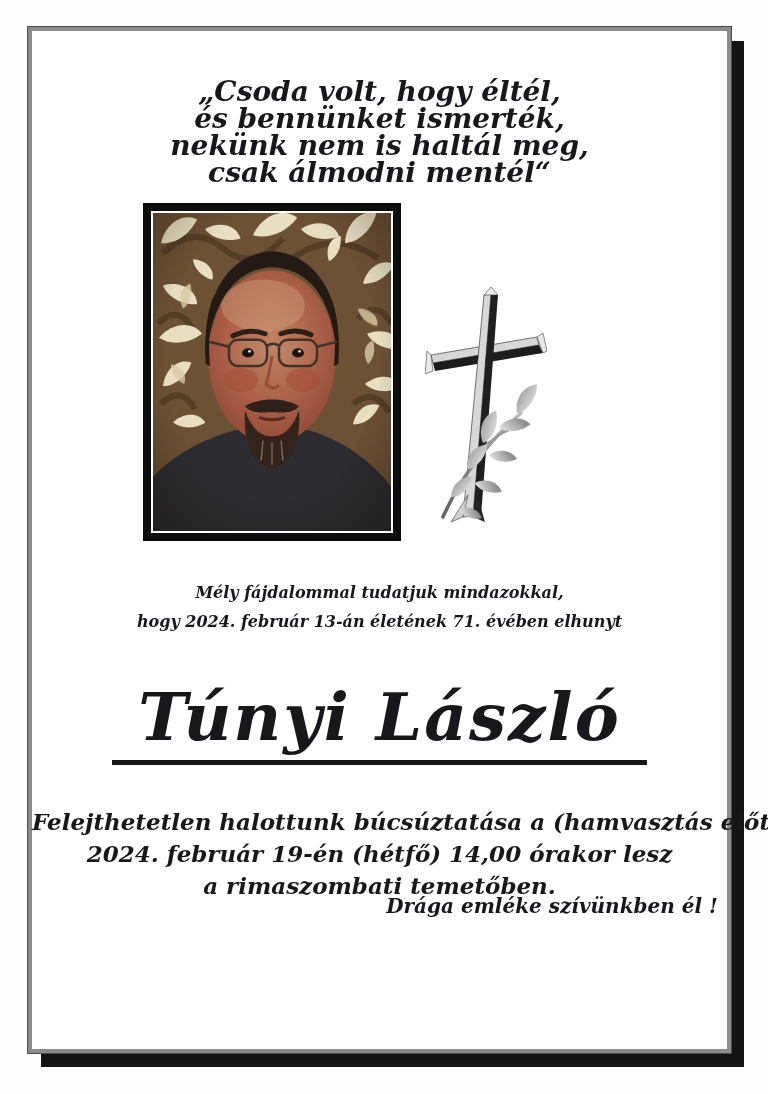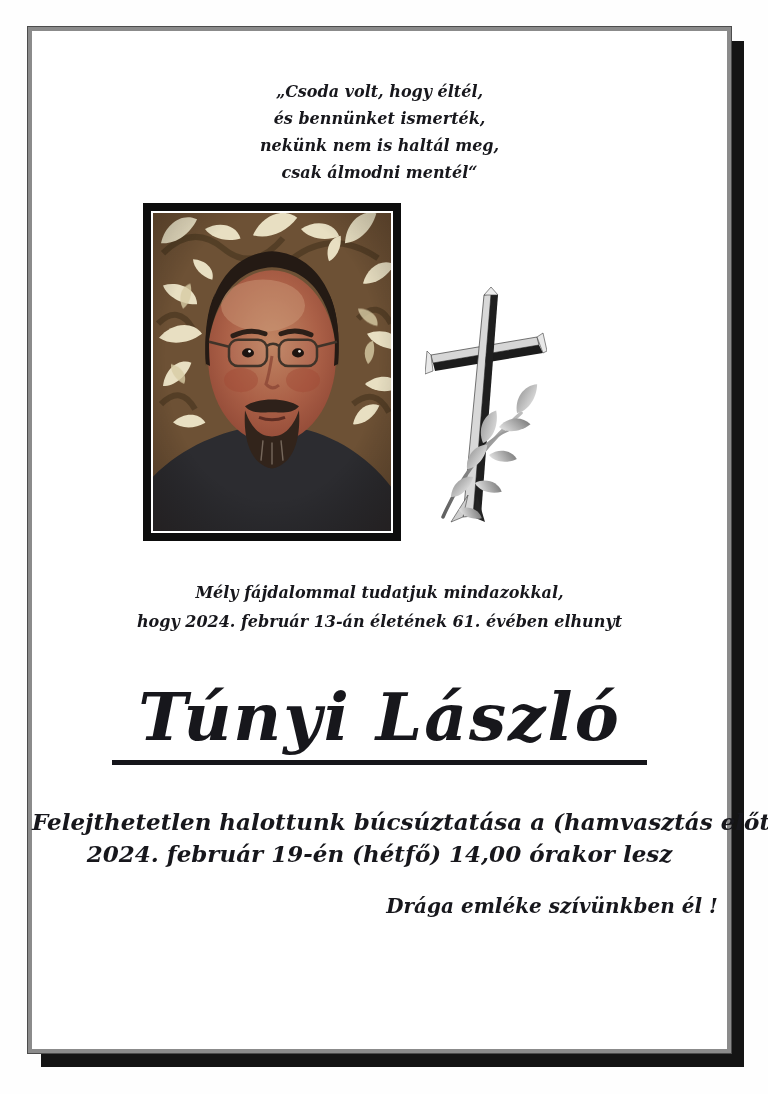--- a/index.html
+++ b/index.html
@@ -3,21 +3,21 @@
 <meta charset="utf-8">
 <style>
   html,body{margin:0;padding:0;background:#ffffff;}
   .scan{position:relative;width:768px;height:1094px;background:#fefefe;overflow:hidden;
         font-family:"DejaVu Serif","Liberation Serif",serif;color:#17171c;}
   .card-shadow{position:absolute;left:41px;top:41px;width:703px;height:1026px;background:#141414;}
   .card{position:absolute;left:28px;top:27px;width:695px;height:1018px;background:#ffffff;
         border:4px solid #8b8b8b;outline:1px solid #4c4c4c;}
   .txt{position:absolute;left:0;width:100%;text-align:center;font-style:italic;font-weight:bold;
        white-space:nowrap;}
-  .quote{top:47px;font-size:16px;line-height:27px;}
+  .quote{top:47px;font-size:28px;line-height:27px;}
   .announce{top:547px;font-size:16px;line-height:29px;}
   .funeral{top:775px;font-size:23px;line-height:32px;}
   .closing{position:absolute;left:340px;top:862px;width:360px;text-align:center;
            font-style:italic;font-weight:bold;font-size:20px;line-height:26px;white-space:nowrap;}
   .name-wrap{position:absolute;left:0;top:650px;width:100%;text-align:center;}
   .name{display:inline-block;font-style:italic;font-weight:bold;font-size:66px;line-height:1.1;
         letter-spacing:2px;border-bottom:5px solid #15151a;padding:0 26px 6px 26px;margin:0;}
   .photo{position:absolute;left:111px;top:172px;width:258px;height:338px;box-sizing:border-box;
          border:8px solid #0d0d0d;background:#ffffff;padding:2px;}
   .photo svg{display:block;width:100%;height:100%;}
@@ -170,30 +170,31 @@
           <use href="#bleaf" transform="translate(42,184) rotate(-30) scale(0.9)" fill="url(#leafG)"></use>
           <use href="#bleaf" transform="translate(50,198) rotate(38) scale(0.8)" fill="url(#leafG2)"></use>
           <use href="#bleaf" transform="translate(26,212) rotate(-22) scale(0.85)" fill="url(#leafG)"></use>
           <use href="#bleaf" transform="translate(34,224) rotate(42) scale(0.7)" fill="url(#leafG2)"></use>
         </g>
       </svg>
     </div>
 
     <div class="txt announce">
       <div>Mély fájdalommal tudatjuk mindazokkal,</div>
-      <div>hogy 2024. február 13-án életének 61. évében elhunyt</div>
+      <div>hogy 2024. február 13-án életének 71. évében elhunyt</div>
     </div>
 
     <div class="name-wrap">
       <h1 class="name">Túnyi László</h1>
     </div>
 
     <div class="txt funeral">
       <div>Felejthetetlen halottunk búcsúztatása a (hamvasztás előtt)</div>
       <div>2024. február 19-én (hétfő) 14,00 órakor lesz</div>
+      <div>a rimaszombati temetőben.</div>
     </div>
 
     <div class="closing">
       <div>Drága emléke szívünkben él !</div>
     </div>
 
   </div>
 </div>
 
 </body></html>

